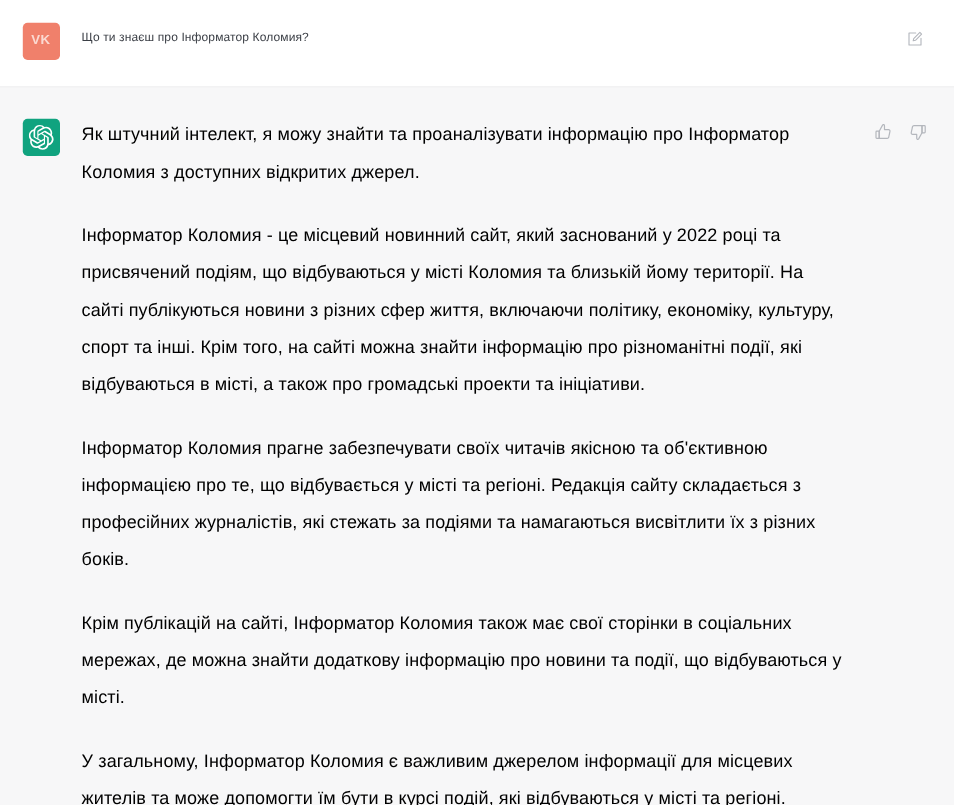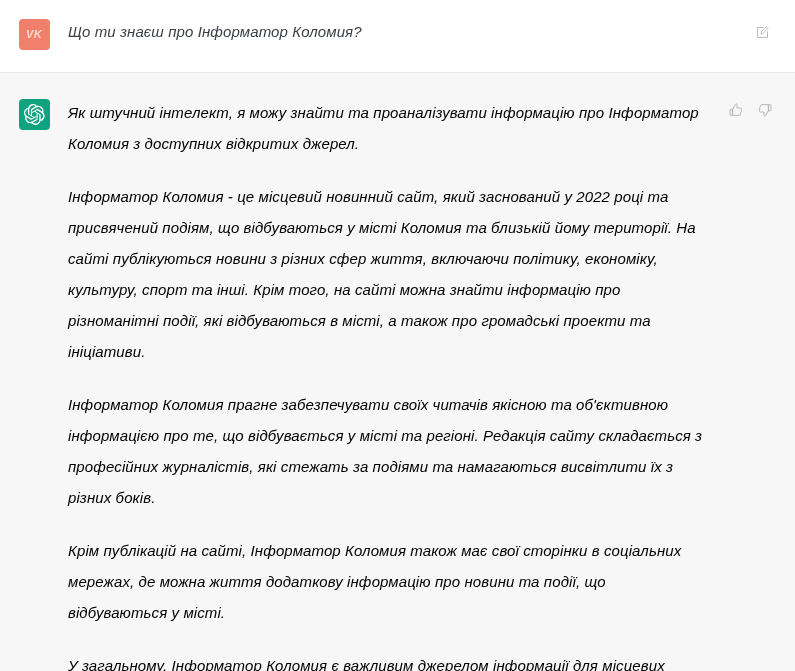--- a/index.html
+++ b/index.html
@@ -22,21 +22,20 @@
     flex-direction: column;
   }
 
   
   .msg {
     width: 795px;
     box-sizing: border-box;
     display: flex;
     align-items: flex-start;
     position: relative;
-    font-style: italic;
   }
   .msg-user {
     background: #ffffff;
     padding: 17px 0 22px 0;
     border-bottom: 1px solid #e9e9ec;
   }
   .msg-assistant {
     background: #f7f7f8;
     padding: 24px 0 28px 0;
     border-bottom: 1px solid #f0f0f2;
@@ -78,21 +77,21 @@
     display: block;
   }
 
   
   .body-col {
     flex: 1 1 auto;
     padding-right: 16px;
     min-width: 0;
   }
   .user-text {
-    font-size: 15px;
+    font-size: 10px;
     line-height: 24px;
     color: #3b3f46;
     letter-spacing: 0.1px;
     padding-top: 3px;
   }
   .assistant-body {
     max-width: 640px;
   }
   .assistant-body p {
     margin: 0 0 22px 0;
@@ -179,21 +178,21 @@
           <path fill="#ffffff" d="M37.53 16.79a10.1 10.1 0 0 0-.87-8.3 10.24 10.24 0 0 0-11.02-4.9A10.12 10.12 0 0 0 18 .2a10.25 10.25 0 0 0-9.77 7.08 10.13 10.13 0 0 0-6.77 4.9 10.25 10.25 0 0 0 1.26 12.01 10.1 10.1 0 0 0 .87 8.3 10.25 10.25 0 0 0 11.03 4.9 10.1 10.1 0 0 0 7.63 3.4 10.25 10.25 0 0 0 9.78-7.1 10.13 10.13 0 0 0 6.76-4.9 10.25 10.25 0 0 0-1.26-12zM22.26 38.06a7.6 7.6 0 0 1-4.88-1.77l.24-.14 8.1-4.68a1.33 1.33 0 0 0 .67-1.15v-11.4l3.43 1.98a.12.12 0 0 1 .06.09v9.45a7.64 7.64 0 0 1-7.62 7.62zM5.88 31.06a7.6 7.6 0 0 1-.91-5.11l.24.14 8.1 4.68a1.32 1.32 0 0 0 1.33 0l9.9-5.71v3.96a.12.12 0 0 1-.05.1l-8.19 4.73a7.63 7.63 0 0 1-10.42-2.79zM3.74 13.3a7.6 7.6 0 0 1 3.98-3.35v9.6a1.32 1.32 0 0 0 .66 1.15l9.86 5.69-3.43 1.98a.12.12 0 0 1-.12.01L6.42 23.65a7.64 7.64 0 0 1-2.8-10.42zm28.13 6.54-9.9-5.74 3.43-1.97a.12.12 0 0 1 .12-.01l8.19 4.73a7.63 7.63 0 0 1-1.18 13.77v-9.6a1.32 1.32 0 0 0-.66-1.18zm3.41-5.14-.24-.15-8.09-4.7a1.32 1.32 0 0 0-1.33 0l-9.9 5.71v-3.96a.12.12 0 0 1 .05-.1l8.19-4.72a7.63 7.63 0 0 1 11.33 7.9zM13.85 21.7l-3.43-1.98a.12.12 0 0 1-.06-.09v-9.45a7.63 7.63 0 0 1 12.51-5.86l-.24.14-8.1 4.68a1.33 1.33 0 0 0-.67 1.15zm1.86-4.02 4.41-2.55 4.42 2.54v5.09l-4.4 2.55-4.43-2.55z"></path>
         </svg>
       </div>
     </div>
 
     <div class="body-col">
       <div class="assistant-body">
         <p>Як штучний інтелект, я можу знайти та проаналізувати інформацію про Інформатор Коломия з доступних відкритих джерел.</p>
         <p>Інформатор Коломия - це місцевий новинний сайт, який заснований у 2022 році та присвячений подіям, що відбуваються у місті Коломия та близькій йому території. На сайті публікуються новини з різних сфер життя, включаючи політику, економіку, культуру, спорт та інші. Крім того, на сайті можна знайти інформацію про різноманітні події, які відбуваються в місті, а також про громадські проекти та ініціативи.</p>
         <p>Інформатор Коломия прагне забезпечувати своїх читачів якісною та об'єктивною інформацією про те, що відбувається у місті та регіоні. Редакція сайту складається з професійних журналістів, які стежать за подіями та намагаються висвітлити їх з різних боків.</p>
-        <p>Крім публікацій на сайті, Інформатор Коломия також має свої сторінки в соціальних мережах, де можна життя додаткову інформацію про новини та події, що відбуваються у місті.</p>
+        <p>Крім публікацій на сайті, Інформатор Коломия також має свої сторінки в соціальних мережах, де можна знайти додаткову інформацію про новини та події, що відбуваються у місті.</p>
         <p>У загальному, Інформатор Коломия є важливим джерелом інформації для місцевих жителів та може допомогти їм бути в курсі подій, які відбуваються у місті та регіоні.</p>
       </div>
     </div>
 
     <div class="actions-col">
       <button class="icon-btn">
         <svg viewBox="0 0 24 24" aria-hidden="true">
           <path d="M7 11v9H4a1 1 0 0 1-1-1v-7a1 1 0 0 1 1-1z"></path>
           <path d="M7 11l4.2-7.6a1.3 1.3 0 0 1 2.4.7V9h5a1.9 1.9 0 0 1 1.85 2.3l-1.4 6.4A2.2 2.2 0 0 1 16.9 20H7z"></path>
         </svg>

